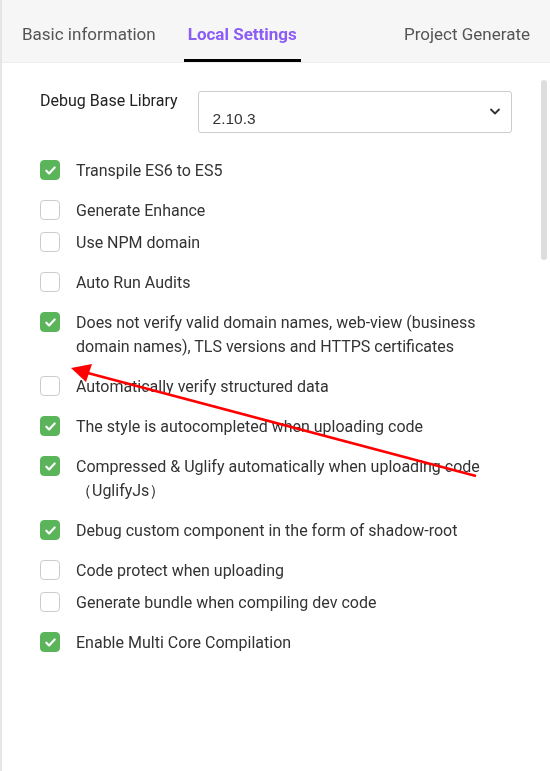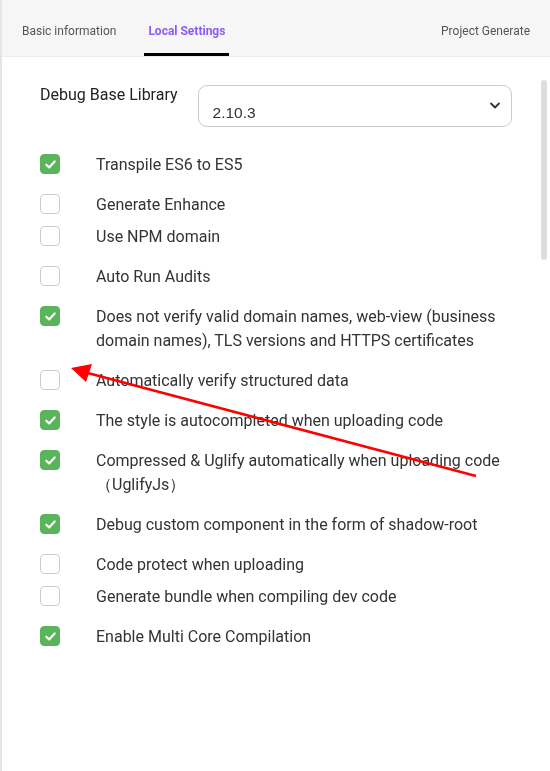--- a/index.html
+++ b/index.html
@@ -22,21 +22,21 @@
       position: relative;
     }
     .tabs {
       display: flex;
       padding: 0 20px;
       background: #f6f6f6;
       border-bottom: 1px solid #eee;
     }
     .tab {
       padding: 24px 16px 18px 16px;
-      font-size: 12px;
+      font-size: 17px;
       color: #555;
       cursor: pointer;
       position: relative;
       font-weight: 400;
     }
     .tab.active {
       color: #8b5cf6;
       font-weight: 700;
     }
     .tab.active::after {
@@ -66,40 +66,39 @@
       margin-right: 20px;
     }
     .select-wrap {
       flex: 1;
       position: relative;
     }
     .select {
       width: 100%;
       height: 42px;
       border: 1px solid #ccc;
-      border-radius: 9px;
+      border-radius: 3px;
       padding: 12px 36px 0 14px;
       font-size: 15.5px;
       color: #333;
       background: #fff;
       appearance: none;
       cursor: pointer;
     }
     .select-arrow {
       position: absolute;
       right: 11px;
       top: 50%;
       transform: translateY(-50%);
       pointer-events: none;
     }
     .opt {
       display: flex;
       align-items: flex-start;
       margin-bottom: 16px;
-      gap: 20px;
     }
     .opt.tight { margin-bottom: 8px; }
     .checkbox {
       width: 20px;
       height: 20px;
       border: 1.5px solid #ccc;
       border-radius: 4px;
       flex-shrink: 0;
       margin-right: 16px;
       margin-top: 1px;

